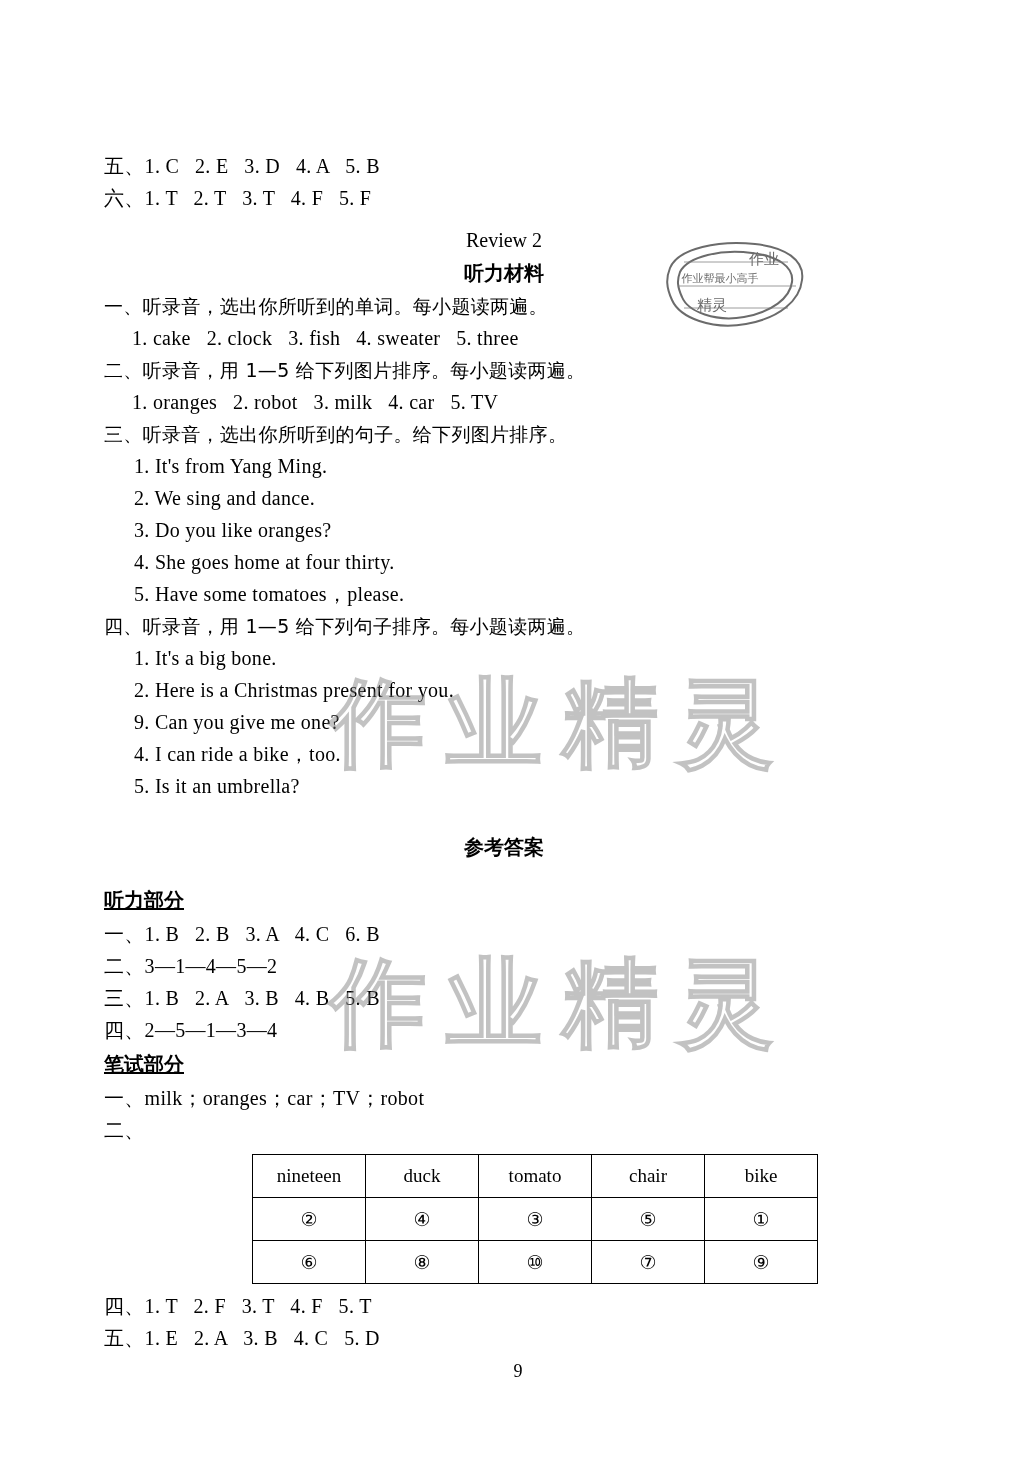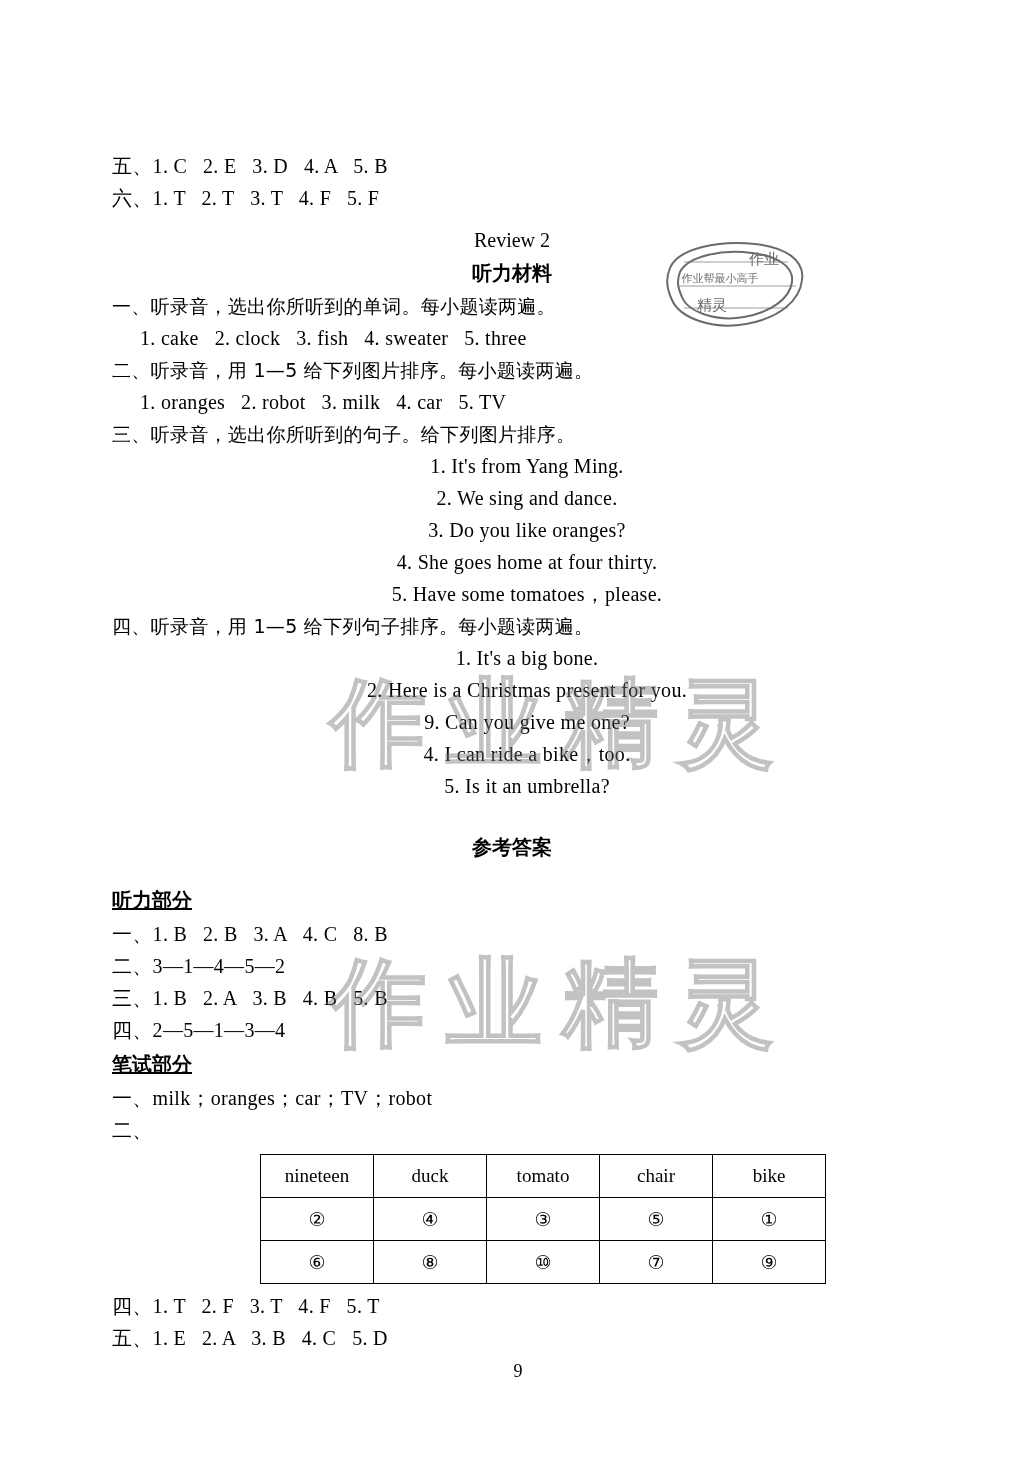--- a/index.html
+++ b/index.html
@@ -11,38 +11,38 @@
     position: relative;
     width: 1036px;
     height: 1466px;
     background: #ffffff;
     font-family: "Liberation Serif", serif;
     color: #000000;
     overflow: hidden;
   }
   .content {
     position: absolute;
-    left: 112px;
+    left: 104px;
     top: 150px;
     width: 800px;
   }
 
   
   .line {
     font-size: 20px;
     line-height: 32px;
     white-space: pre;
     letter-spacing: 0.3px;
   }
   .line.cn {
     font-family: "DejaVu Sans", sans-serif;
     font-size: 19px;
   }
   .indent-1 { padding-left: 28px; }
-  .indent-2 { padding-left: 30px; text-align: center; }
+  .indent-2 { padding-left: 30px; }
 
   .center {
     text-align: center;
   }
   .heading-cn {
     font-family: "DejaVu Sans", sans-serif;
     font-weight: bold;
     font-size: 20px;
     line-height: 34px;
   }
@@ -172,21 +172,21 @@
     <div class="line indent-2">4. I can ride a bike，too.</div>
     <div class="line indent-2">5. Is it an umbrella?</div>
 
     <div class="gap-lg"></div>
 
     <div class="heading-cn center">参考答案</div>
 
     <div class="gap-md"></div>
 
     <div class="section-title">听力部分</div>
-    <div class="line">一、1. B   2. B   3. A   4. C   8. B</div>
+    <div class="line">一、1. B   2. B   3. A   4. C   6. B</div>
     <div class="line">二、3—1—4—5—2</div>
     <div class="line">三、1. B   2. A   3. B   4. B   5. B</div>
     <div class="line">四、2—5—1—3—4</div>
 
     <div class="section-title">笔试部分</div>
     <div class="line">一、milk；oranges；car；TV；robot</div>
     <div class="line">二、</div>
 
     <div class="table-wrap">
       <table class="ans-table">

